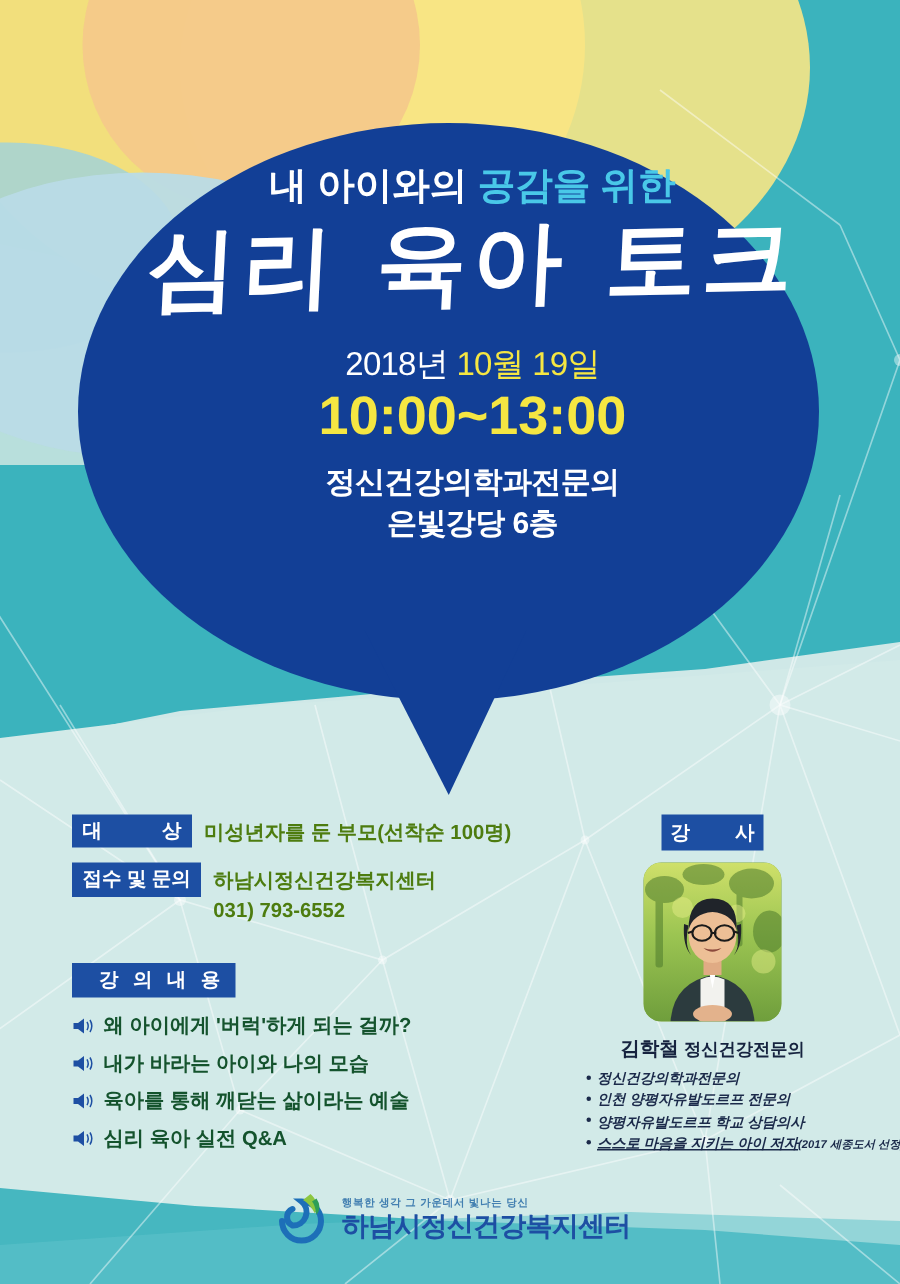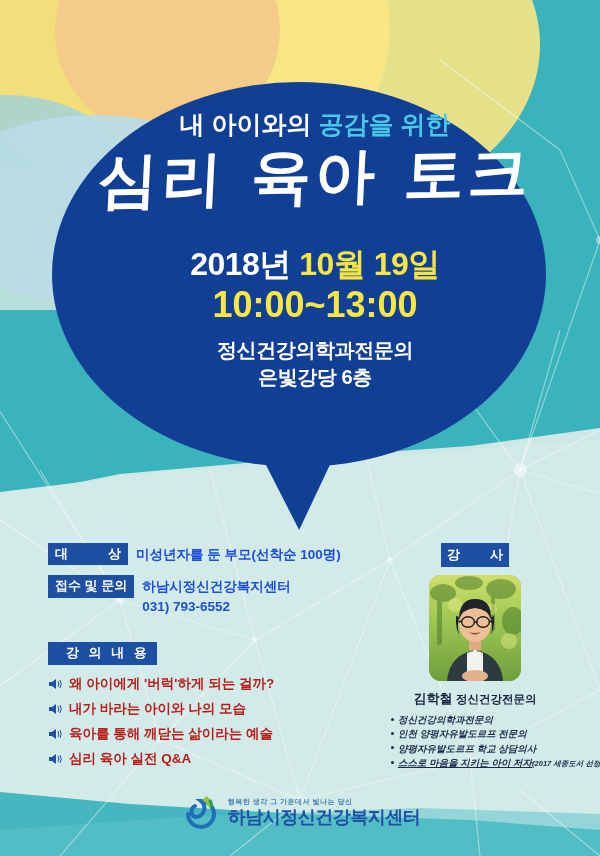--- a/index.html
+++ b/index.html
@@ -161,23 +161,23 @@
     margin-top: 8px;
     font-size: 60px;
     font-weight: bold;
     letter-spacing: 4px;
     line-height: 1.05;
     font-family: "DejaVu Sans", "Liberation Sans", sans-serif;
     transform: skewX(-4deg) rotate(-1.2deg);
   }
 
   .t-date {
-    margin-top: 38px;
-    font-size: 32px;
-    font-weight: bold;
+    margin-top: 22px;
+    font-size: 22px;
+    font-weight: normal;
     line-height: 1.18;
     letter-spacing: -0.5px;
   }
   .t-yellow { color: #f5e642; }
   .t-time {
     font-size: 36px;
     font-weight: bold;
     color: #f5e642;
     line-height: 1.15;
     letter-spacing: 0px;
@@ -212,33 +212,33 @@
     white-space: nowrap;
     flex: 0 0 auto;
   }
   .label-box.wide { width: 80px; display: flex; justify-content: space-between; box-sizing: border-box; }
   .row-text {
     margin-left: 8px;
     font-size: 13.5px;
     font-weight: bold;
     line-height: 1.45;
     padding-top: 2px;
-    color: #1d4ed8;
+    color: #4d7c0f;
   }
   .row-text div { white-space: nowrap; }
 
   .content-label { margin-top: 16px; margin-bottom: 6px; }
 
   .topic-list { margin-top: 4px; }
   .topic {
     display: flex;
     align-items: center;
     font-size: 13.5px;
     font-weight: bold;
-    color: #b91c1c;
+    color: #14532d;
     margin-bottom: 7px;
     white-space: nowrap;
   }
   .topic .ico {
     flex: 0 0 auto;
     width: 14px; height: 12px;
     margin-right: 7px;
     position: relative;
   }
 

